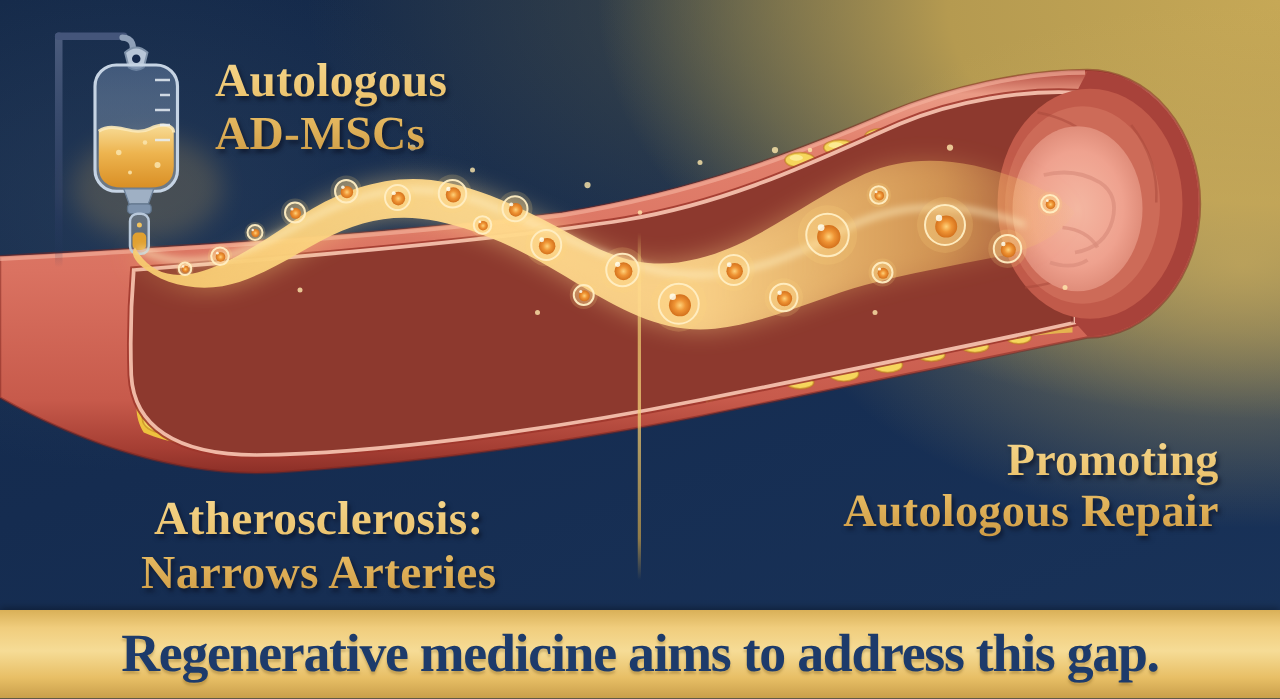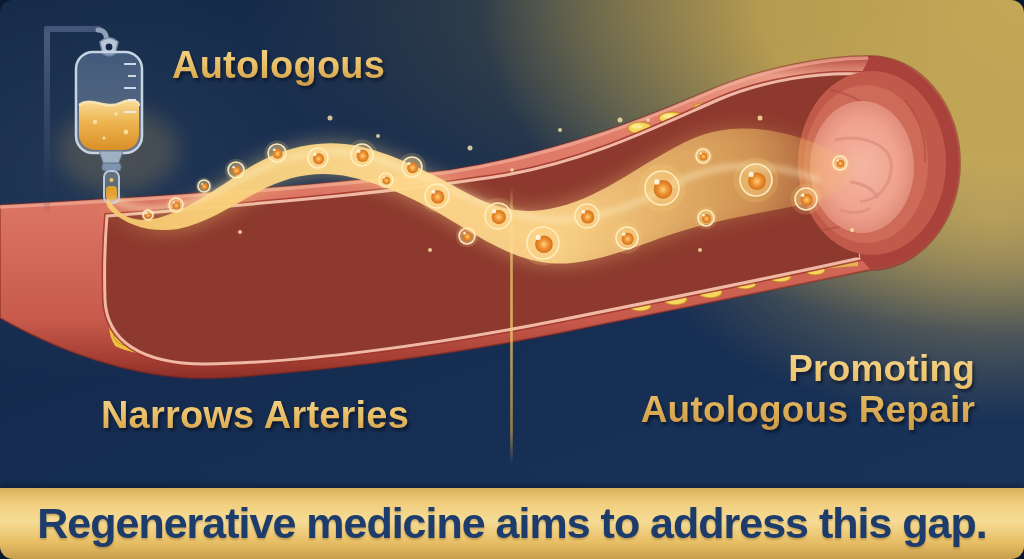--- a/index.html
+++ b/index.html
@@ -1,25 +1,24 @@
 <!DOCTYPE html>
 <html><head>
 <meta charset="utf-8">
 <style>
   html,body{margin:0;padding:0;background:#0b1830;}
   .stage{
     position:relative;width:1024px;height:559px;overflow:hidden;
-    font-family:Liberation Sans, sans-serif;
+    font-family:Liberation Serif, serif;
     background:
       radial-gradient(520px 300px at 97% 38%, rgba(205,175,95,.70), rgba(205,175,95,0) 70%),
       radial-gradient(700px 430px at 100% 0%, #c6a856 0%, #b59a50 38%, rgba(150,135,80,.55) 62%, rgba(150,135,80,0) 78%),
       radial-gradient(520px 330px at 62% 0%, rgba(118,108,64,.45), rgba(118,108,64,0) 75%),
       radial-gradient(420px 300px at 10% 30%, rgba(62,82,104,.35), rgba(62,82,104,0) 70%),
       linear-gradient(160deg,#142949 0%,#152c50 45%,#19335a 100%);
-    border-radius: 13px;
   }
   svg.art{position:absolute;inset:0;}
   .label{position:absolute;font-weight:700;letter-spacing:.2px;
     background:linear-gradient(180deg,#f6d78d 0%,#e8bc63 55%,#cd9a44 100%);
     -webkit-background-clip:text;background-clip:text;color:transparent;
     filter:drop-shadow(2px 3px 1.5px rgba(5,10,25,.55));
     line-height:1.1;white-space:nowrap;}
   .lbl-admscs{left:172px;top:44px;font-size:38px;text-align:left;line-height:42px;}
   .lbl-athero{left:55px;top:394px;width:400px;text-align:center;font-size:38px;line-height:43px;}
   .lbl-repair{left:575px;top:348px;width:400px;text-align:right;font-size:37px;line-height:41px;}
@@ -400,23 +399,25 @@
           <circle cx="240" cy="232" r="2" fill="#ffe9ad" opacity="0.8"></circle>
           <circle cx="378" cy="136" r="2" fill="#ffe9ad" opacity="0.8"></circle>
           <circle cx="512" cy="170" r="1.8" fill="#ffe9ad" opacity="0.8"></circle>
           <circle cx="648" cy="120" r="1.8" fill="#ffe9ad" opacity="0.8"></circle>
         </g>
   </g>
 </svg>
 
 <div class="label lbl-admscs">
   <div>Autologous</div>
+  <div>AD-MSCs</div>
 </div>
 
 <div class="label lbl-athero">
+  <div>Atherosclerosis:</div>
   <div>Narrows Arteries</div>
 </div>
 
 <div class="label lbl-repair">
   <div>Promoting</div>
   <div>Autologous Repair</div>
 </div>
 
 <div class="banner">
   <span>Regenerative medicine aims to address this gap.</span>

